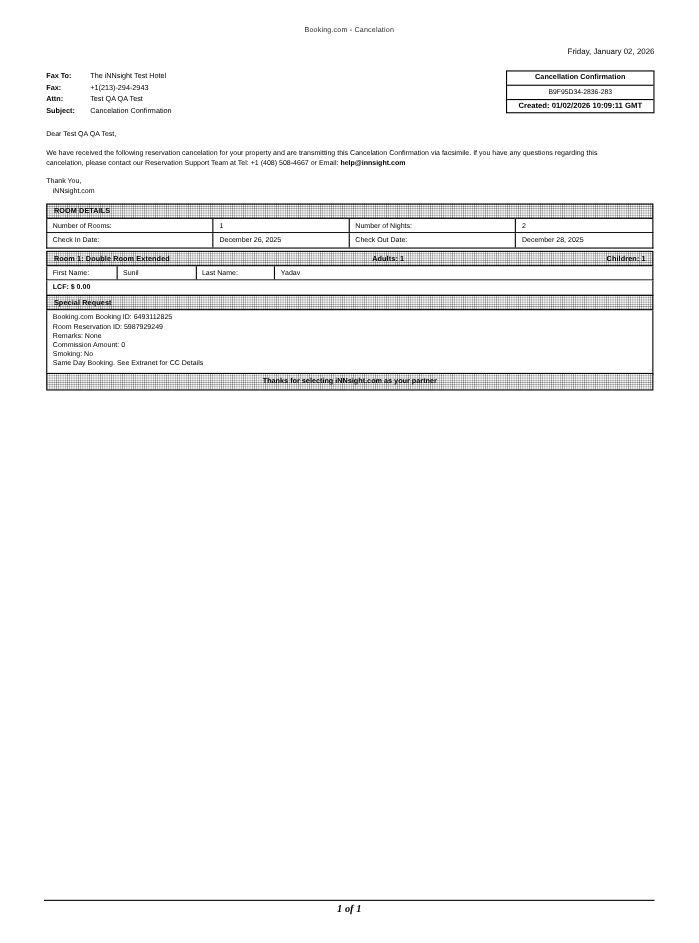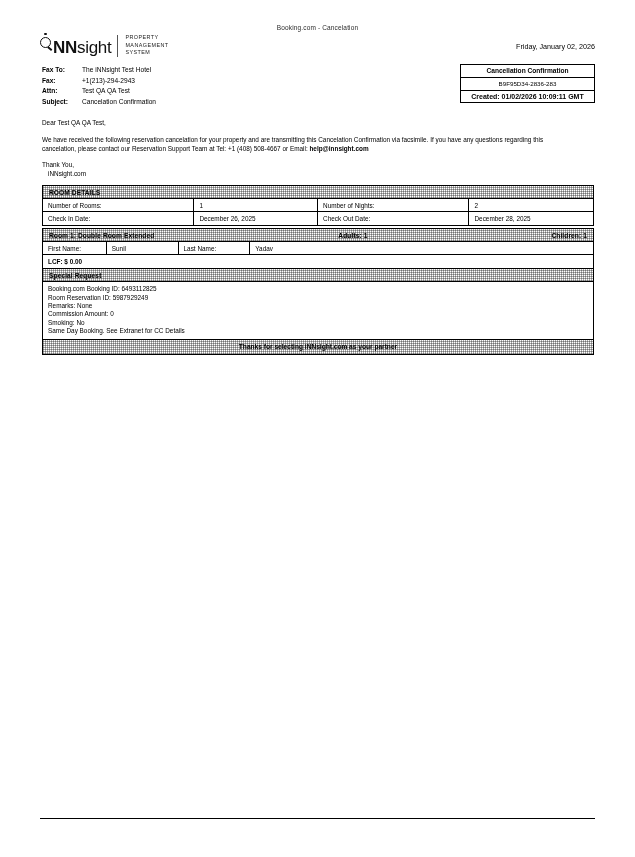--- a/index.html
+++ b/index.html
@@ -289,37 +289,20 @@
     font-size: 9.5px;
   }
 </style>
 </head>
 <body>
 
 <div class="page">
 
   <div class="running-header">Booking.com - Cancelation</div>
 
-  <div class="logo-block">
-    <div class="logo-mark">
-      <span class="logo-glass">
-        <span class="dot"></span>
-        <span class="ring"></span>
-        <span class="handle"></span>
-      </span>
-      <span class="logo-text-nn">NN</span>
-      <span class="logo-text-sight">sight</span>
-    </div>
-    <div class="logo-divider"></div>
-    <div class="logo-tag">
-      <div>PROPERTY</div>
-      <div>MANAGEMENT</div>
-      <div>SYSTEM</div>
-    </div>
-  </div>
 
   <div class="fax-meta">
     <div class="fax-row">
       <span class="fax-label">Fax To:</span>
       <span class="fax-value">The iNNsight Test Hotel</span>
     </div>
     <div class="fax-row">
       <span class="fax-label">Fax:</span>
       <span class="fax-value">+1(213)-294-2943</span>
     </div>
@@ -402,14 +385,15 @@
       <div class="sr-line">Remarks: None</div>
       <div class="sr-line">Commission Amount: 0</div>
       <div class="sr-line">Smoking: No</div>
       <div class="sr-line">Same Day Booking. See Extranet for CC Details</div>
     </div>
   </div>
 
   <div class="footer-banner">Thanks for selecting iNNsight.com as your partner</div>
 
   <div class="page-footer-rule"></div>
+  <div class="page-footer-text">1 of 1</div>
 
 </div>
 
 </body></html>

